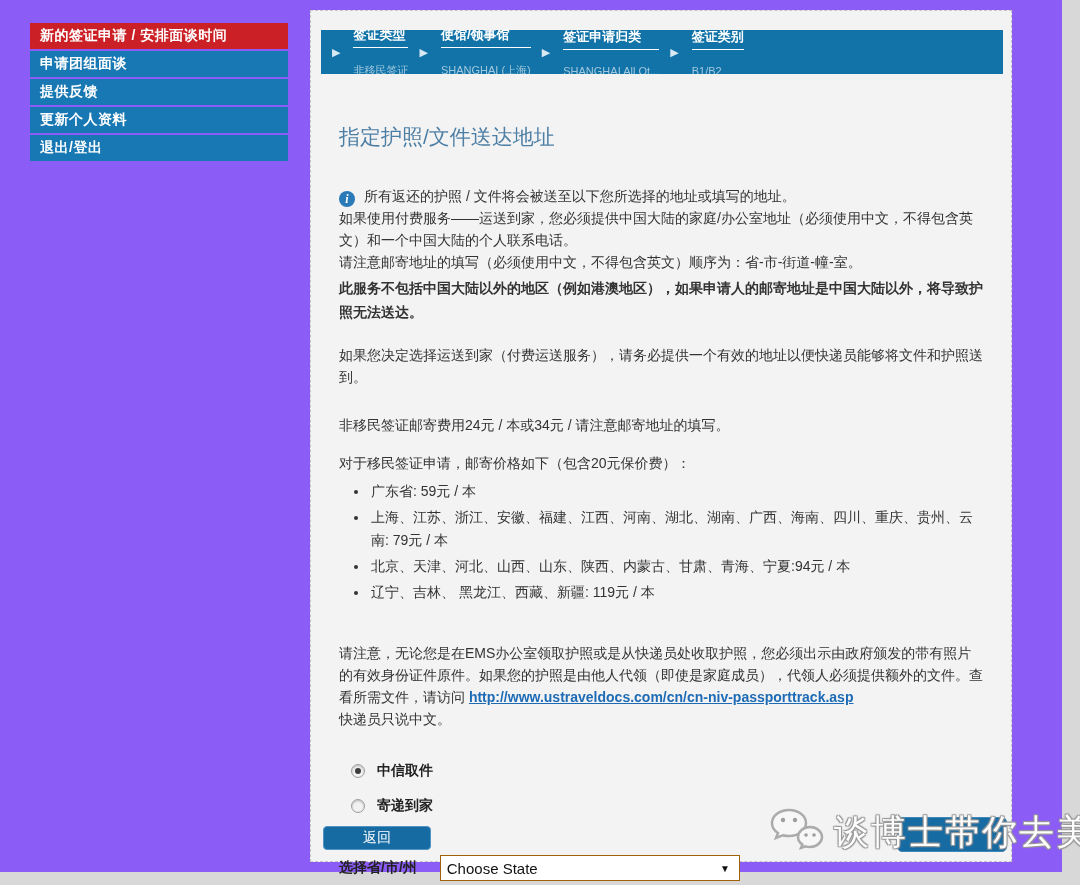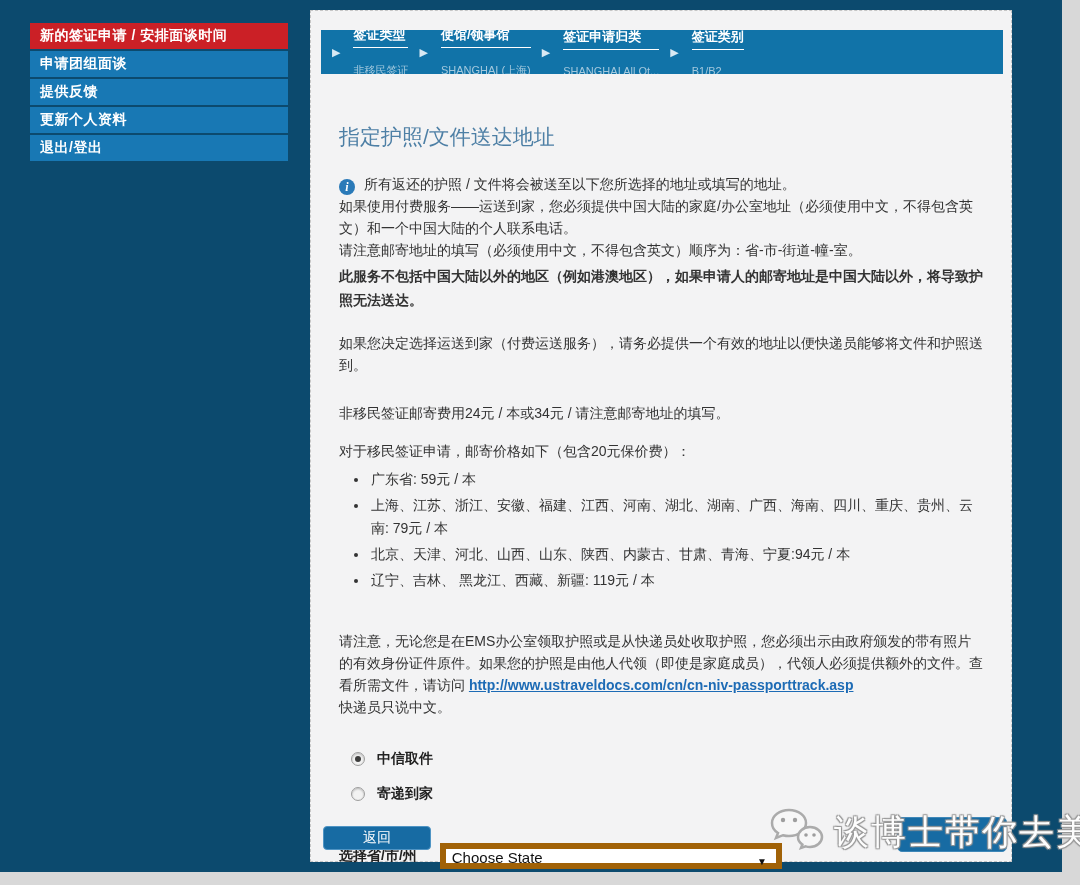--- a/index.html
+++ b/index.html
@@ -6,21 +6,21 @@
   html,body { width:1080px; height:885px; }
   body {
     position: relative;
     background: #d8d8d8;
     font-family: "Liberation Sans", "DejaVu Sans", sans-serif;
     overflow: hidden;
   }
   .content-area {
     position: absolute; left:0; top:0;
     width:1062px; height:872px;
-    background:#0c4a6e;
+    background:#8b5cf6;
   }
 
   
   .sidebar { position:absolute; left:30px; top:23px; width:258px; }
   .sidebar-item {
     height:26px; margin-bottom:2px;
     display:flex; align-items:center;
     padding-left:10px;
     background:#1878b4; color:#fff;
     font-size:14px; font-weight:bold;
@@ -49,21 +49,21 @@
   .step-text { display:flex; flex-direction:column;gap:12px; }
   .step-title {
     color:#fff; font-weight:bold; font-size:13px;
     border-bottom:1px solid #ffffff; padding-bottom:3px;
     white-space:nowrap;
   }
   .step-sub { color:#a4c9de; font-size:11px; margin-top:3px; white-space:nowrap; }
 
   
   .panel-content { position:absolute; left:28px; top:112px; right:26px; color:#333; font-size:14px; }
-  .page-title { font-size:21px; font-weight:normal; color:#4d7fa5; margin-bottom:22px; }
+  .page-title { font-size:21px; font-weight:normal; color:#4d7fa5; margin-bottom:34px; }
   .para { line-height:22px; }
   .info-line { line-height:22px; }
   .info-icon {
     display:inline-block; width:16px; height:16px; border-radius:50%;
     background:#2a7ab8; color:#fff;
     font-family:"Liberation Serif","DejaVu Serif",serif;
     font-style:italic; font-weight:bold; font-size:12px;
     text-align:center; line-height:16px;
     margin-right:9px; vertical-align:-2px;
   }
@@ -92,22 +92,22 @@
   .radio-circle.checked::after {
     content:''; position:absolute; left:3px; top:3px;
     width:6px; height:6px; border-radius:50%; background:#3c3c3c;
   }
   .radio-label { font-weight:bold; font-size:14px; color:#222; }
 
   
   .select-row { margin-top:40px; display:flex; align-items:center; }
   .select-label { font-weight:bold; margin-right:23px; color:#222; }
   .select-wrap {
-    position:relative; width:342px; height:26px;
-    background:#fff; border:6px solid #a16207;
+    position:relative; width:300px; height:26px;
+    background:#fff; border:1px solid #a16207;
   }
   .select-wrap select {
     -webkit-appearance:none; appearance:none;
     width:100%; height:100%; border:none; background:transparent;
     font-size:15px; padding:0 24px 0 6px; color:#111;
     font-family:"Liberation Sans","DejaVu Sans",sans-serif;
   }
   .select-arrow {
     position:absolute; right:9px; top:7px; font-size:10px; color:#111;
     pointer-events:none;

